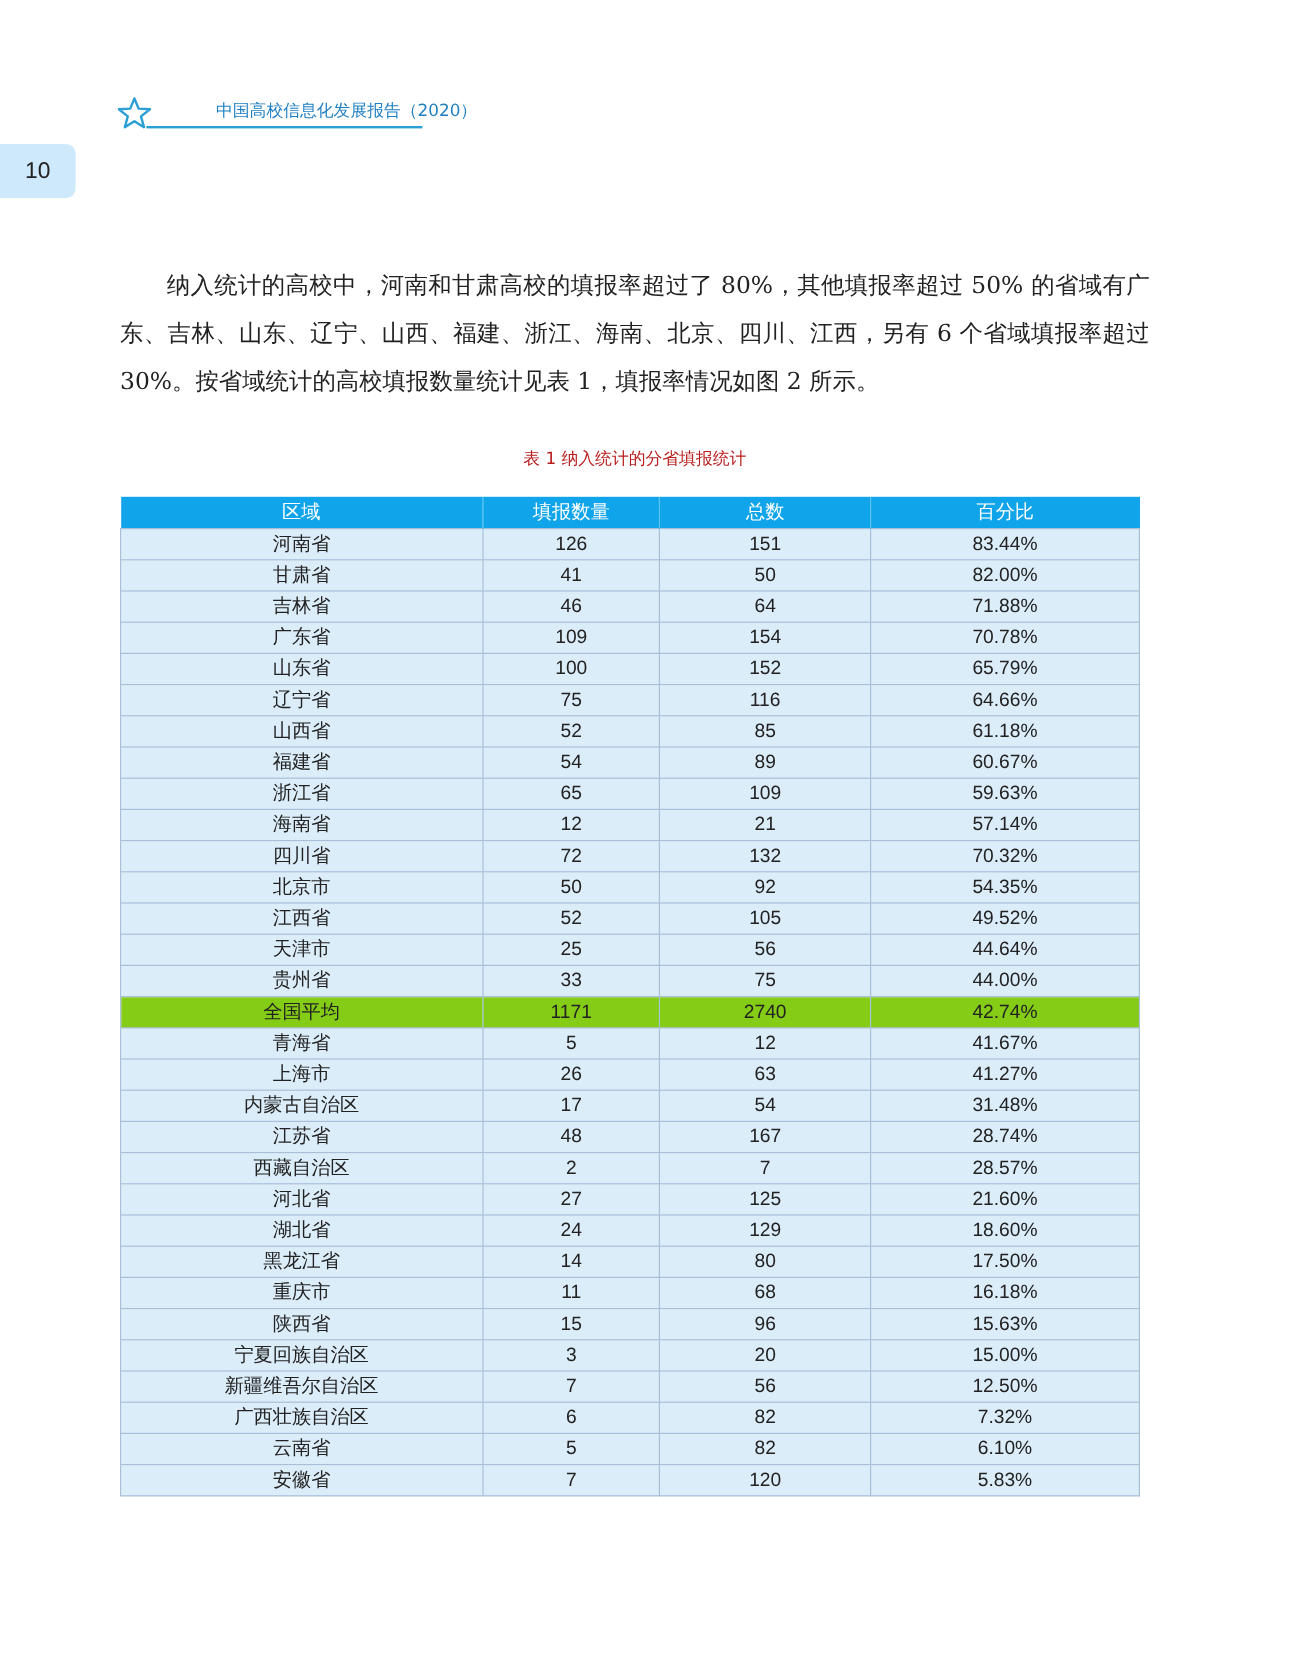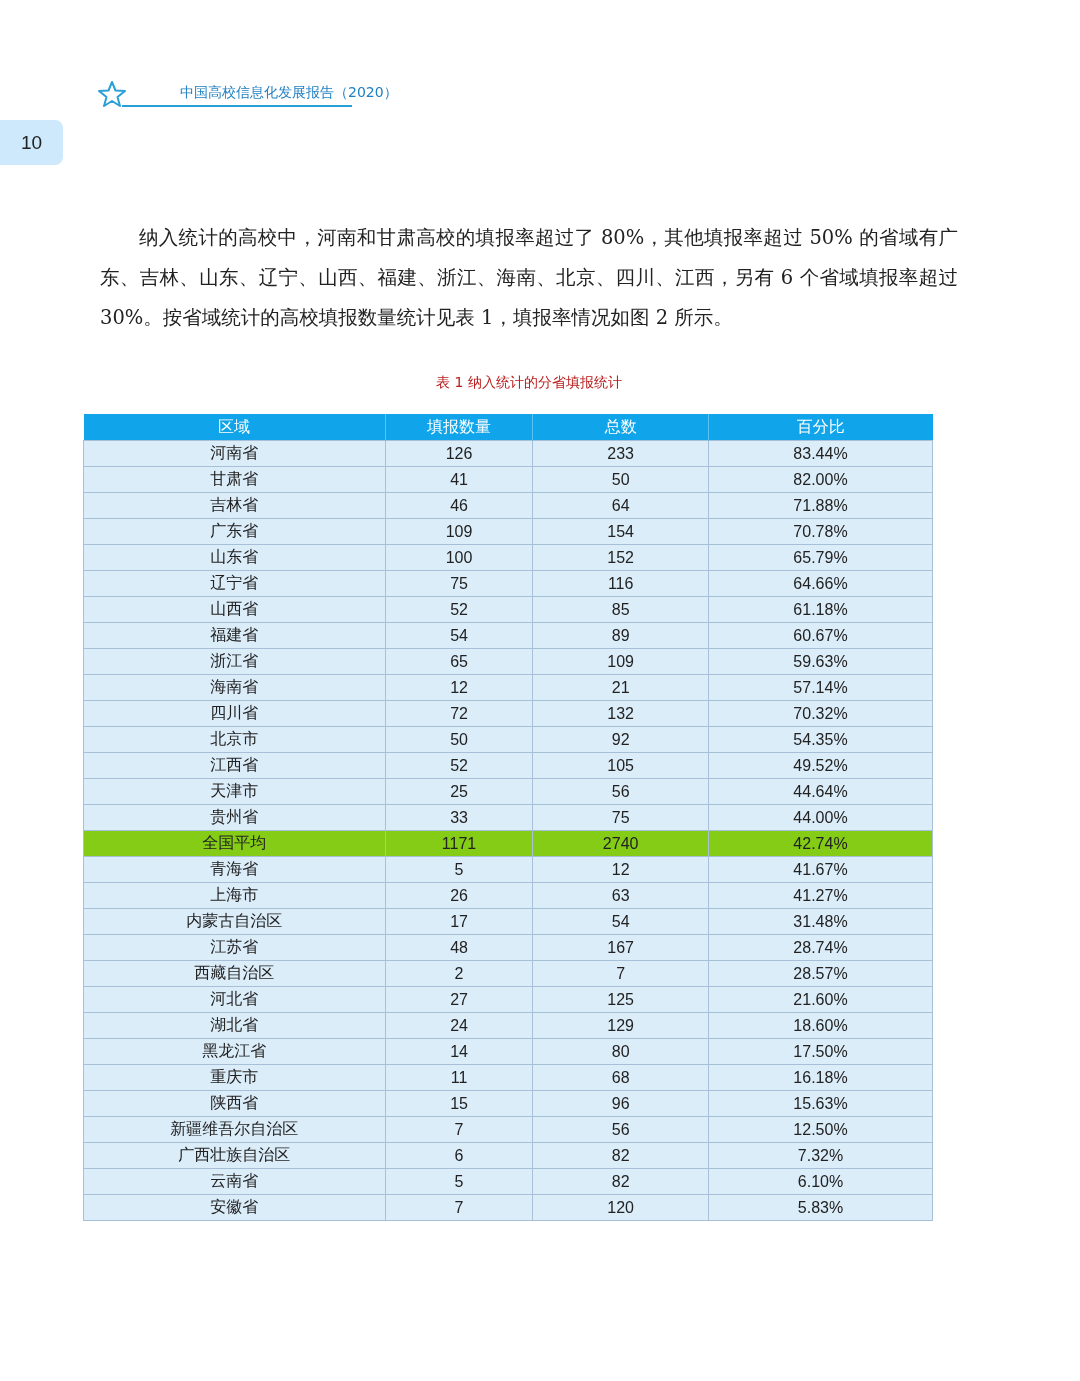--- a/index.html
+++ b/index.html
@@ -26,21 +26,21 @@
   .body-text {
     position: absolute; left: 100px; top: 198px; width: 858px;
     font-family: "DejaVu Serif", serif; font-size: 19.5px; line-height: 40px;
     color: #222; text-indent: 2em; text-align: justify;
   }
   .caption {
     position: absolute; left: 100px; top: 374px; width: 858px; text-align: center;
     font-size: 14px; color: #b91c1c;
   }
   table.data {
-    position: absolute; left: 83px; top: 414px; width: 850px;
+    position: absolute; left: 100px; top: 414px; width: 850px;
     border-collapse: collapse; font-family: "Liberation Sans", sans-serif;
     font-size: 16px; color: #222;
   }
   table.data th {
     background: #10a4ea; color: #fff; font-weight: normal; height: 26px;
     border-right: 1px solid #5ac3f3; padding: 0; font-size: 16px;
   }
   table.data th:last-child { border-right: none; }
   table.data td {
     background: #dcedfa; height: 25px; text-align: center; padding: 0;
@@ -75,21 +75,21 @@
       <th class="col-region">区域</th>
       <th class="col-filled">填报数量</th>
       <th class="col-total">总数</th>
       <th class="col-pct">百分比</th>
     </tr>
   </thead>
   <tbody id="tbody">
       <tr>
         <td>河南省</td>
         <td>126</td>
-        <td>233</td>
+        <td>151</td>
         <td>83.44%</td>
       </tr>
       <tr>
         <td>甘肃省</td>
         <td>41</td>
         <td>50</td>
         <td>82.00%</td>
       </tr>
       <tr>
         <td>吉林省</td>
@@ -229,20 +229,26 @@
         <td>68</td>
         <td>16.18%</td>
       </tr>
       <tr>
         <td>陕西省</td>
         <td>15</td>
         <td>96</td>
         <td>15.63%</td>
       </tr>
       <tr>
+        <td>宁夏回族自治区</td>
+        <td>3</td>
+        <td>20</td>
+        <td>15.00%</td>
+      </tr>
+      <tr>
         <td>新疆维吾尔自治区</td>
         <td>7</td>
         <td>56</td>
         <td>12.50%</td>
       </tr>
       <tr>
         <td>广西壮族自治区</td>
         <td>6</td>
         <td>82</td>
         <td>7.32%</td>

